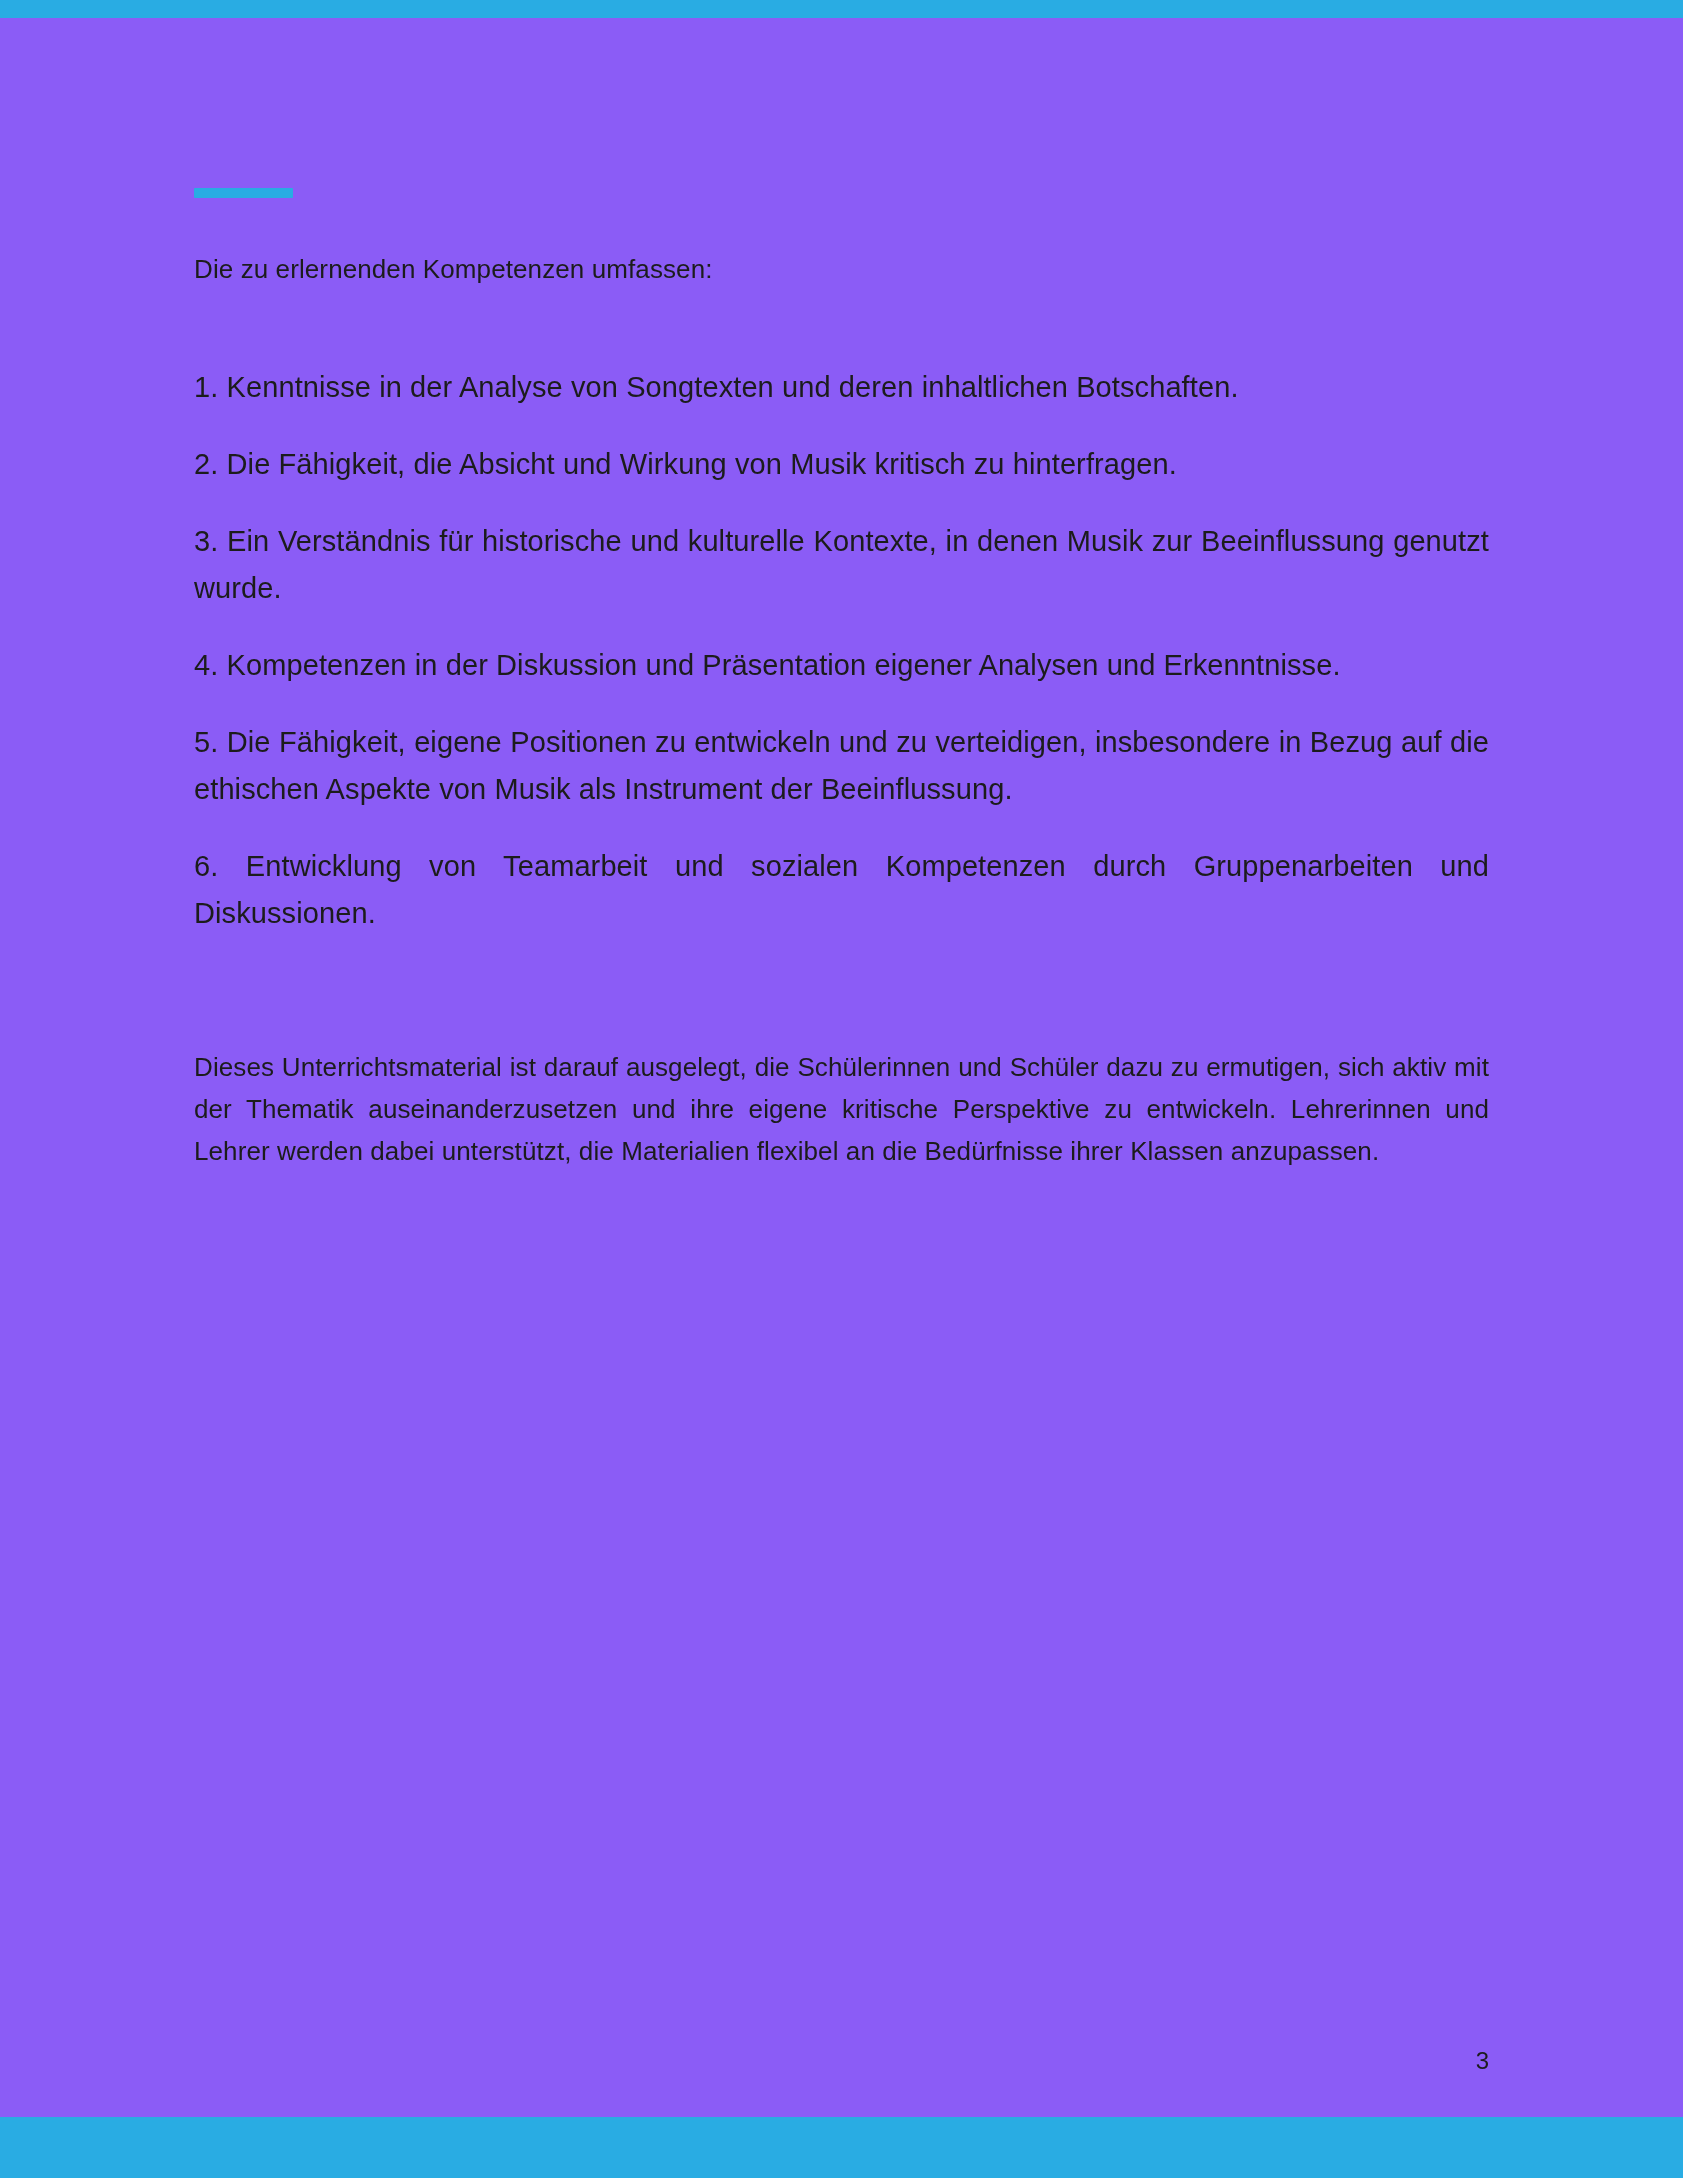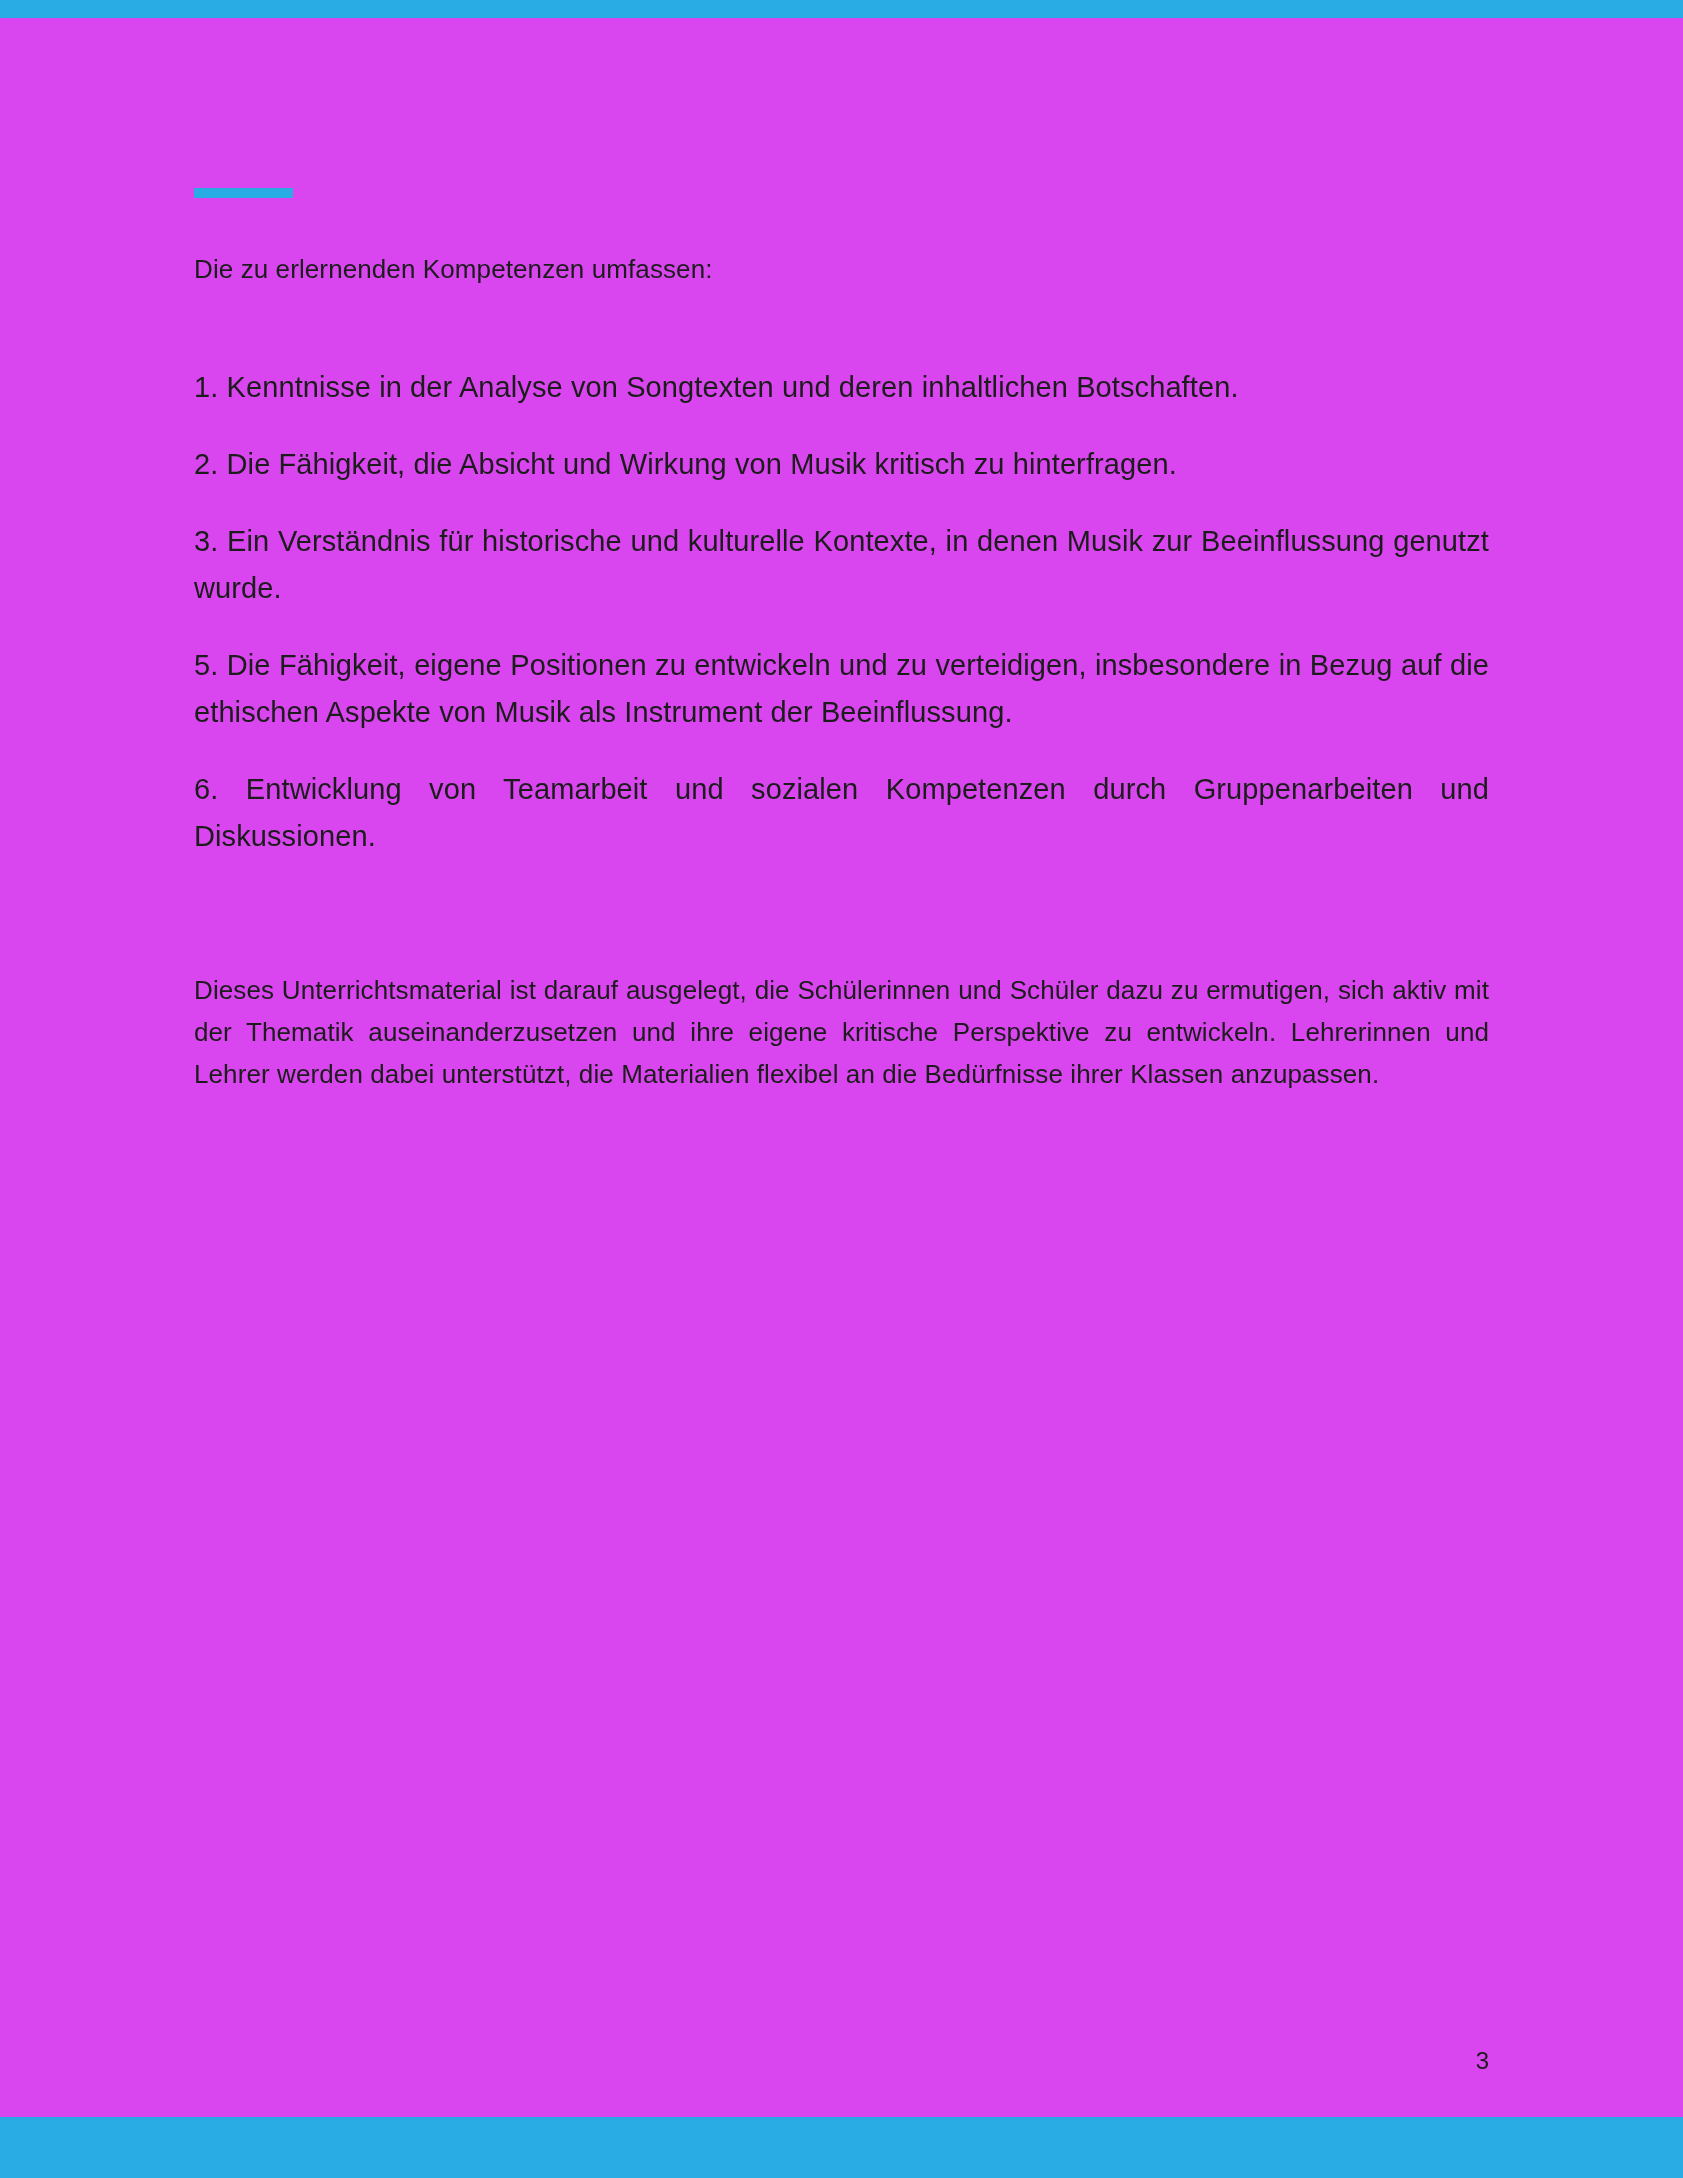--- a/index.html
+++ b/index.html
@@ -10,21 +10,21 @@
     width: 1683px;
     height: 2178px;
     background: #ffffff;
     font-family: "Liberation Sans", sans-serif;
     position: relative;
     overflow: hidden;
   }
   .page {
     position: absolute;
     inset: 0;
-    background: #d946ef;
+    background: #8b5cf6;
     display: flex;
     flex-direction: column;
   }
   .top-bar {
     width: 100%;
     height: 18px;
     background: #29ace3;
     flex: 0 0 auto;
   }
   .bottom-bar {
@@ -102,20 +102,21 @@
     <div class="inner">
 
       <div class="accent-rule"></div>
 
       <p class="lead">Die zu erlernenden Kompetenzen umfassen:</p>
 
       <div class="list">
         <p class="list-item">1. Kenntnisse in der Analyse von Songtexten und deren inhaltlichen Botschaften.</p>
         <p class="list-item">2. Die Fähigkeit, die Absicht und Wirkung von Musik kritisch zu hinterfragen.</p>
         <p class="list-item">3. Ein Verständnis für historische und kulturelle Kontexte, in denen Musik zur Beeinflussung genutzt wurde.</p>
+        <p class="list-item">4. Kompetenzen in der Diskussion und Präsentation eigener Analysen und Erkenntnisse.</p>
         <p class="list-item">5. Die Fähigkeit, eigene Positionen zu entwickeln und zu verteidigen, insbesondere in Bezug auf die ethischen Aspekte von Musik als Instrument der Beeinflussung.</p>
         <p class="list-item">6. Entwicklung von Teamarbeit und sozialen Kompetenzen durch Gruppenarbeiten und Diskussionen.</p>
       </div>
 
       <p class="closing">Dieses Unterrichtsmaterial ist darauf ausgelegt, die Schülerinnen und Schüler dazu zu ermutigen, sich aktiv mit der Thematik auseinanderzusetzen und ihre eigene kritische Perspektive zu entwickeln. Lehrerinnen und Lehrer werden dabei unterstützt, die Materialien flexibel an die Bedürfnisse ihrer Klassen anzupassen.</p>
 
       <div class="page-number">3</div>
 
     </div>
   </div>

